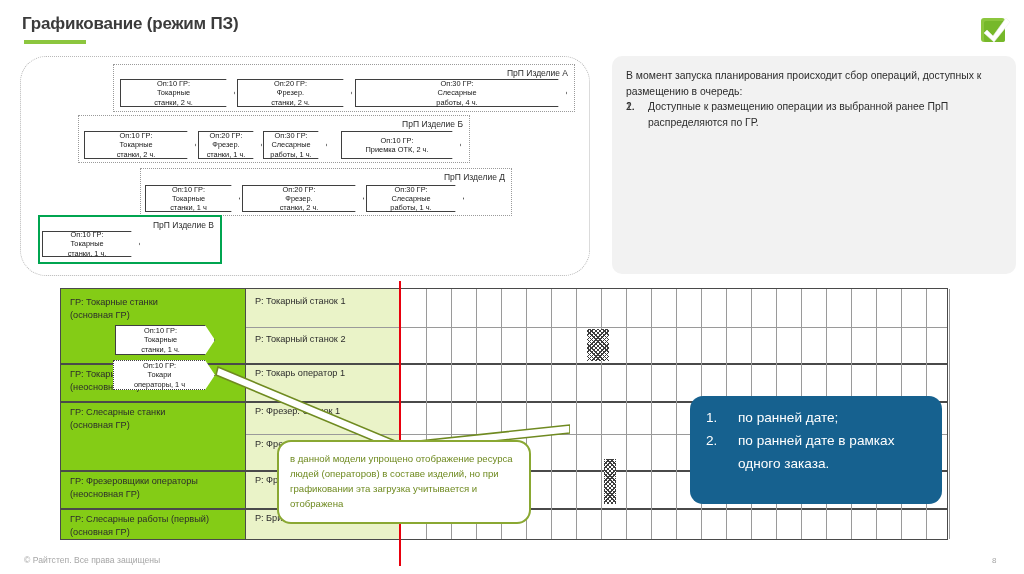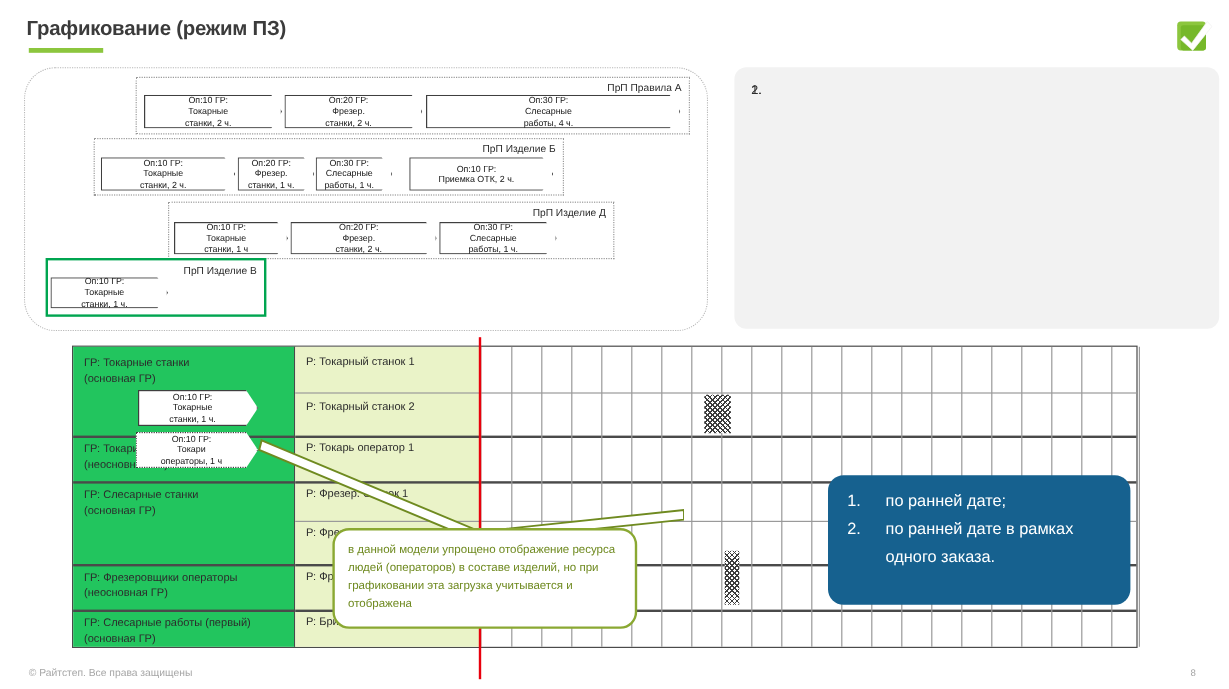--- a/index.html
+++ b/index.html
@@ -55,21 +55,21 @@
   }
   .ol{margin:0;padding:0;list-style:none;}
   .ol li{position:relative;padding-left:22px;}
   .ol li .num{position:absolute;left:0;top:0;}
 
   
   .sched{
     position:absolute;left:60px;top:288px;width:888px;height:252px;
     border:1.5px solid #4a4a4a;background:#fff;box-sizing:border-box;
   }
-  .sched .colA{position:absolute;left:0;top:0;width:185px;height:100%;background:#22c55e;
+  .sched .colA{position:absolute;left:0;top:0;width:185px;height:100%;background:#84cc16;
     border-right:1.5px solid #4a4a4a;box-sizing:border-box;}
   .sched .colB{position:absolute;left:185px;top:0;width:155px;height:100%;background:#eaf3c8;
     border-right:1.5px solid #4a4a4a;box-sizing:border-box;}
   .sched .grid{position:absolute;left:340px;top:0;right:0;height:100%;}
 
   .gcell-label{
     position:absolute;left:9px;font-size:9.2px;line-height:12.5px;color:#2c2c2c;
   }
   .rcell-label{
     position:absolute;left:9px;font-size:9.2px;color:#2c2c2c;white-space:nowrap;
@@ -136,21 +136,21 @@
 
   <svg class="logo" viewBox="0 0 34 34">
     <rect x="3" y="6" width="24" height="24" rx="3" fill="#8cc63e"></rect>
     <rect x="6" y="9" width="21" height="21" rx="2" fill="#76b82a"></rect>
     <path d="M9 18 L15 24 L28 6 L32 10 L16 30 L6 21 Z" fill="#ffffff" stroke="#f0f0f0" stroke-width="0.6"></path>
   </svg>
 
   <div class="top-card"></div>
 
   <div class="prp" style="left:113px;top:64px;width:460px;height:46px;">
-    <span class="prp-label">ПрП Правила А</span>
+    <span class="prp-label">ПрП Изделие А</span>
   </div>
   <div class="op" style="left:120px;top:79px;width:115px;height:28px;">
     <span class="optxt">Оп:10 ГР:
 Токарные
 станки, 2 ч.</span>
   </div>
   <div class="op" style="left:237px;top:79px;width:115px;height:28px;">
     <span class="optxt">Оп:20 ГР:
 Фрезер.
 станки, 2 ч.</span>
@@ -207,26 +207,28 @@
     <span class="prp-label">ПрП Изделие В</span>
   </div>
   <div class="op" style="left:42px;top:231px;width:98px;height:26px;">
     <span class="optxt">Оп:10 ГР:
 Токарные
 станки, 1 ч.</span>
   </div>
 
   <div class="info-panel">
     <div class="ptext">
+      <div>В момент запуска планирования происходит сбор операций, доступных к размещению в очередь:</div>
       <ol class="ol">
         <li>
           <span class="num">1.</span>
         </li>
         <li>
           <span class="num">2.</span>
+          <span>Доступные к размещению операции из выбранной ранее ПрП распределяются по ГР.</span>
         </li>
       </ol>
     </div>
   </div>
 
   <div class="sched">
 
     <div class="colA">
       <div class="gcell-label" style="top:7px;white-space:pre-line;">ГР: Токарные станки
 (основная ГР)</div>

